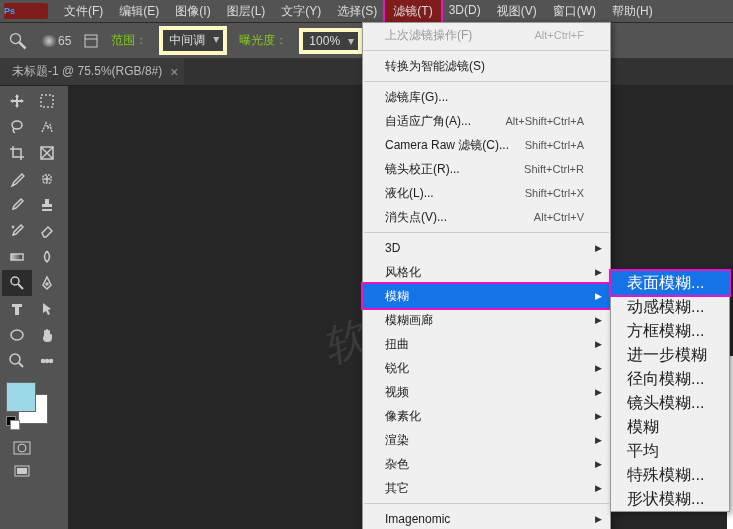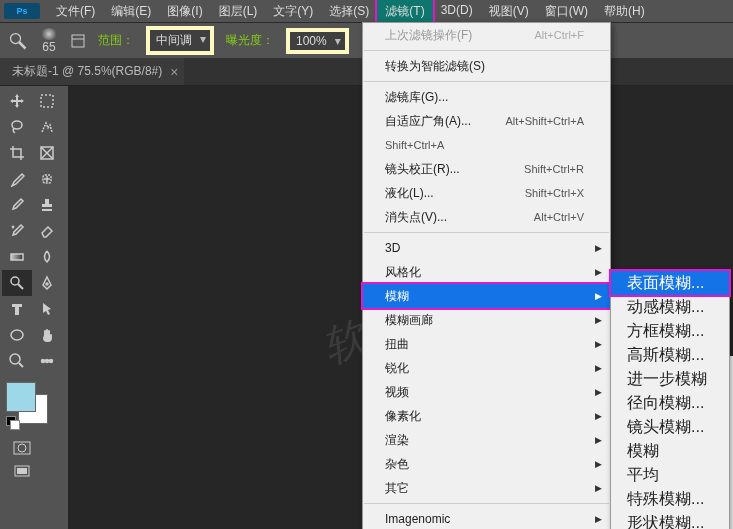--- a/index.html
+++ b/index.html
@@ -1,24 +1,24 @@
 <!DOCTYPE html>
 <html><head>
 <meta charset="utf-8">
 <style>
 *{margin:0;padding:0;box-sizing:border-box;font-family:"Microsoft YaHei",Arial,sans-serif;font-size:12px;user-select:none}
 body{background:#323232;width:733px;height:529px;overflow:hidden;position:relative}
 .menubar{background:#535353;height:22px;display:flex;align-items:center;padding:0 4px}
-.ps-icon{width:36px;height:16px;background:#0c4a6e;color:#31a8ff;font-weight:bold;font-size:9px;text-align:center;line-height:16px;margin-right:8px;border-radius:2px}
+.ps-icon{width:44px;height:16px;background:#7f1d1d;color:#31a8ff;font-weight:bold;font-size:9px;line-height:16px;margin-right:8px;border-radius:2px}
 .menu-item{color:#ddd;padding:3px 8px;cursor:pointer}
-.menu-item.active{background:#0f766e;outline:2px solid #e815c8}
+.menu-item.active{background:#7f1d1d;outline:2px solid #e815c8}
 .optbar{background:#535353;height:36px;display:flex;align-items:center;padding:0 8px;gap:12px;border-top:1px solid #2a2a2a}
 .opt-icon{color:#ccc;display:inline-flex;align-items:center}
 .tool-preset{width:20px;height:20px;display:flex;align-items:center;justify-content:center}
-.brush-prev{display:flex;flex-direction:column;align-items:center;color:#ccc;font-size:10px}
+.brush-prev{display:flex;flex-direction:row;align-items:center;color:#ccc;font-size:10px}
 .brush-dot{width:18px;height:12px;border-radius:50%;background:radial-gradient(circle,#ccc 0%,transparent 70%)}
 .opt-lbl{color:#84cc16}
 .opt-sel{background:#3f3f3f;color:#ddd;padding:2px 18px 2px 6px;border:4px solid #fef9c3;position:relative}
 .opt-sel::after{content:"▾";position:absolute;right:4px;color:#bbb}
 .tab-bar{background:#323232;height:28px;border-bottom:1px solid #222}
 .doc-tab{display:inline-flex;align-items:center;height:100%;padding:0 6px 0 12px;color:#bbb;background:#3a3a3a;gap:8px}
 .doc-tab .x{color:#999;font-size:14px}
 .workspace{position:absolute;top:86px;bottom:0;left:0;right:0;display:flex}
 .toolbox{width:68px;background:#535353;display:flex;flex-wrap:wrap;align-content:flex-start;padding:2px}
 .tool{width:30px;height:26px;display:flex;align-items:center;justify-content:center;color:#ccc;cursor:pointer}
@@ -266,20 +266,21 @@
     </div>
     <div class="dd-sep"></div>
     <div class="dd-item">
       <span>滤镜库(G)...</span>
     </div>
     <div class="dd-item">
       <span>自适应广角(A)...</span>
       <span class="shortcut">Alt+Shift+Ctrl+A</span>
     </div>
     <div class="dd-item">
+      <span>Camera Raw 滤镜(C)...</span>
       <span class="shortcut">Shift+Ctrl+A</span>
     </div>
     <div class="dd-item">
       <span>镜头校正(R)...</span>
       <span class="shortcut">Shift+Ctrl+R</span>
     </div>
     <div class="dd-item">
       <span>液化(L)...</span>
       <span class="shortcut">Shift+Ctrl+X</span>
     </div>
@@ -323,21 +324,20 @@
     </div>
     <div class="dd-sep"></div>
     <div class="dd-item has-sub">
       <span>Imagenomic</span>
     </div>
   </div>
 <div class="submenu" id="submenu">
     <div class="sub-item hl">表面模糊...</div>
     <div class="sub-item">动感模糊...</div>
     <div class="sub-item">方框模糊...</div>
-    <div class="sub-item">高斯模糊...</div>
     <div class="sub-item">进一步模糊</div>
     <div class="sub-item">径向模糊...</div>
     <div class="sub-item">镜头模糊...</div>
     <div class="sub-item">模糊</div>
     <div class="sub-item">平均</div>
     <div class="sub-item">特殊模糊...</div>
     <div class="sub-item">形状模糊...</div>
   </div>
 
 </body></html>

